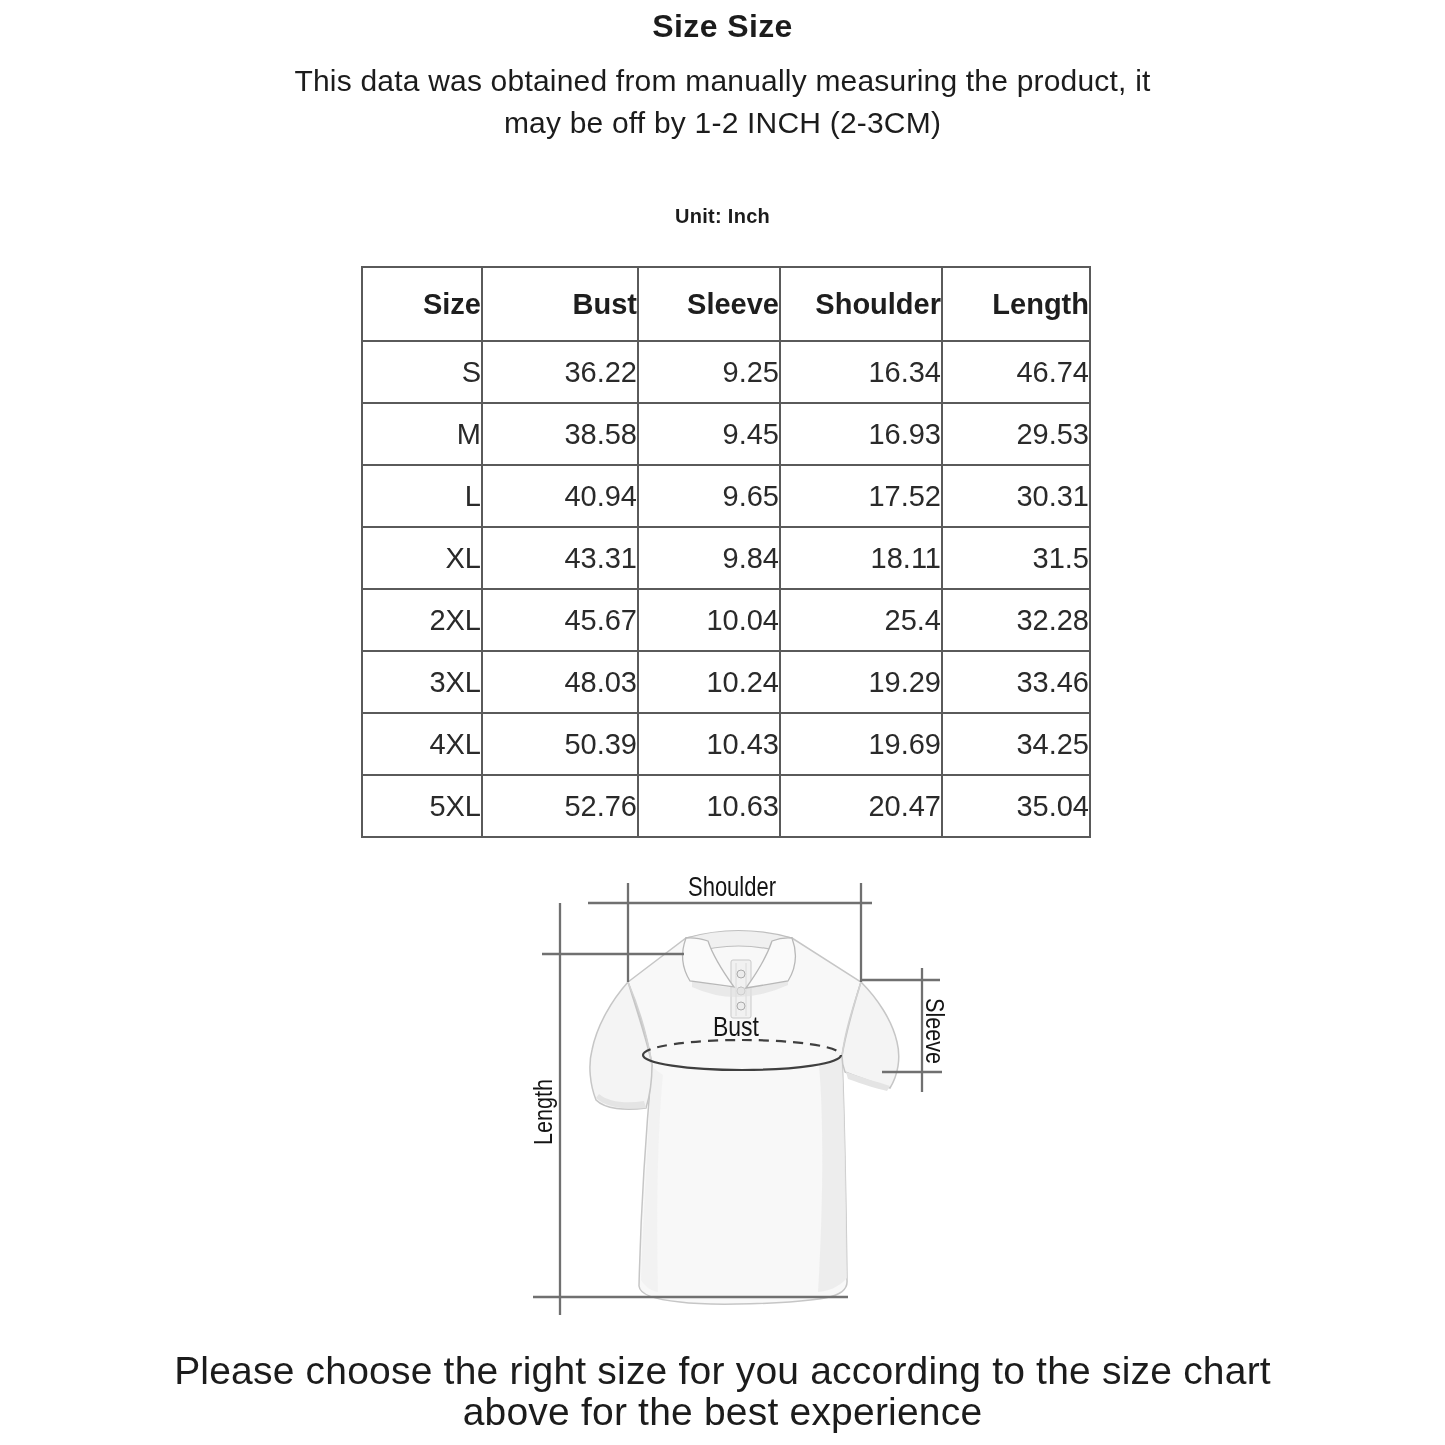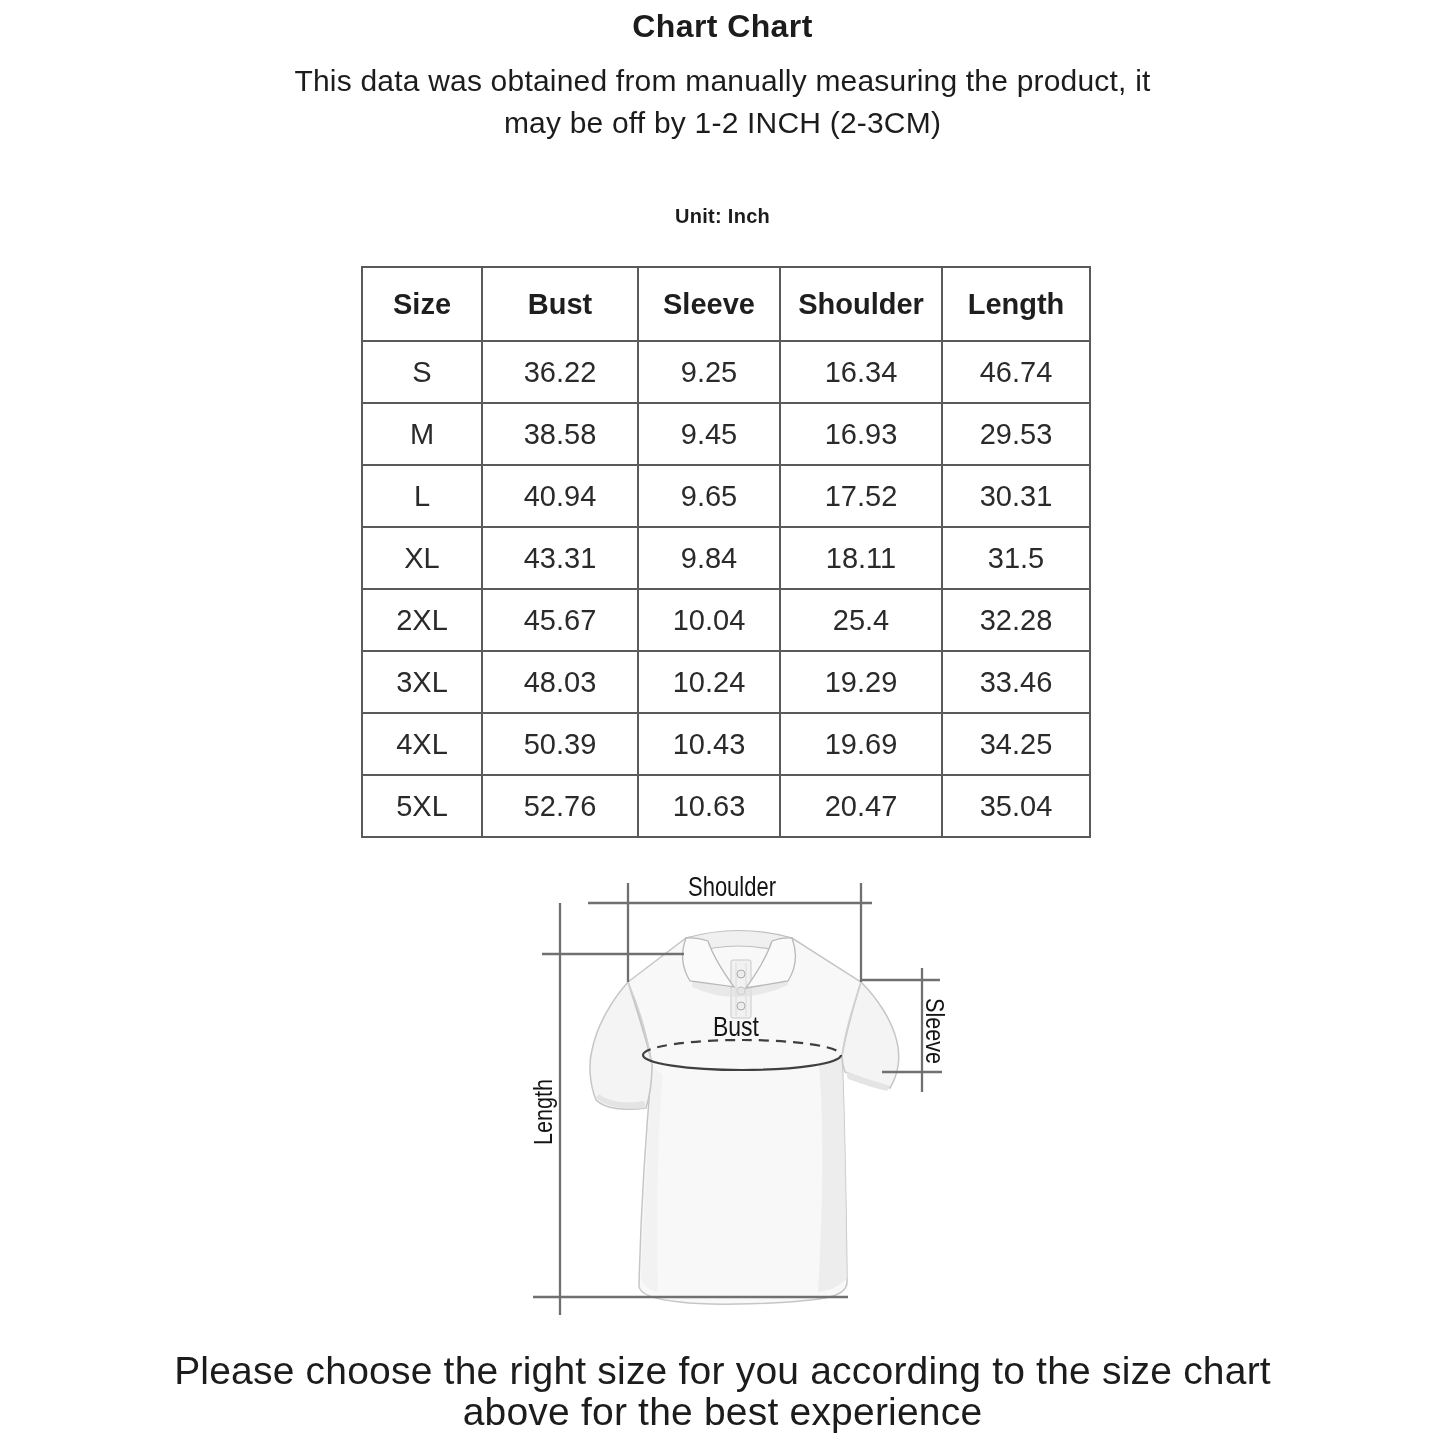--- a/index.html
+++ b/index.html
@@ -11,39 +11,39 @@
   .title { top:8px; font-size:32px; font-weight:bold; letter-spacing:0.4px; }
   .intro { top:60px; font-size:30px; line-height:42px; letter-spacing:0.2px; }
   .unit  { top:205px; font-size:20px; font-weight:bold; letter-spacing:0.3px; }
   .footer { top:1350px; font-size:39px; line-height:41px; letter-spacing:0.2px; }
 
   table.size-table {
     position:absolute; top:266px; left:361px; width:728px;
     border-collapse:collapse; table-layout:fixed;
   }
   .size-table th, .size-table td {
-    border:2px solid #5a5a5a; text-align:center; vertical-align:middle;
+    border:2px solid #5a5a5a; text-align:right; vertical-align:middle;
     padding:0; overflow:hidden;
   }
   .size-table th { height:72px; font-size:29px; font-weight:bold; color:#1e1e1e; }
   .size-table td { height:60px; font-size:29px; font-weight:normal; color:#2a2a2a; }
 
   .diagram { position:absolute; left:500px; top:860px; width:480px; height:480px; }
   .diagram text {
     font-family:"Liberation Sans", sans-serif; fill:#141414;
   }
   .measure { stroke:#707070; stroke-width:2.3; fill:none; }
   .bust-arc { stroke:#3f3f3f; stroke-width:2.2; fill:none; }
 </style>
 </head>
 <body>
 
 <div class="page">
 
-  <div class="centered-text title">Chart Chart</div>
+  <div class="centered-text title">Size Size</div>
 
   <div class="centered-text intro">
     <div>This data was obtained from manually measuring the product, it</div>
     <div>may be off by 1-2 INCH (2-3CM)</div>
   </div>
 
   <div class="centered-text unit">Unit: Inch</div>
 
   <table class="size-table">
     <colgroup>

